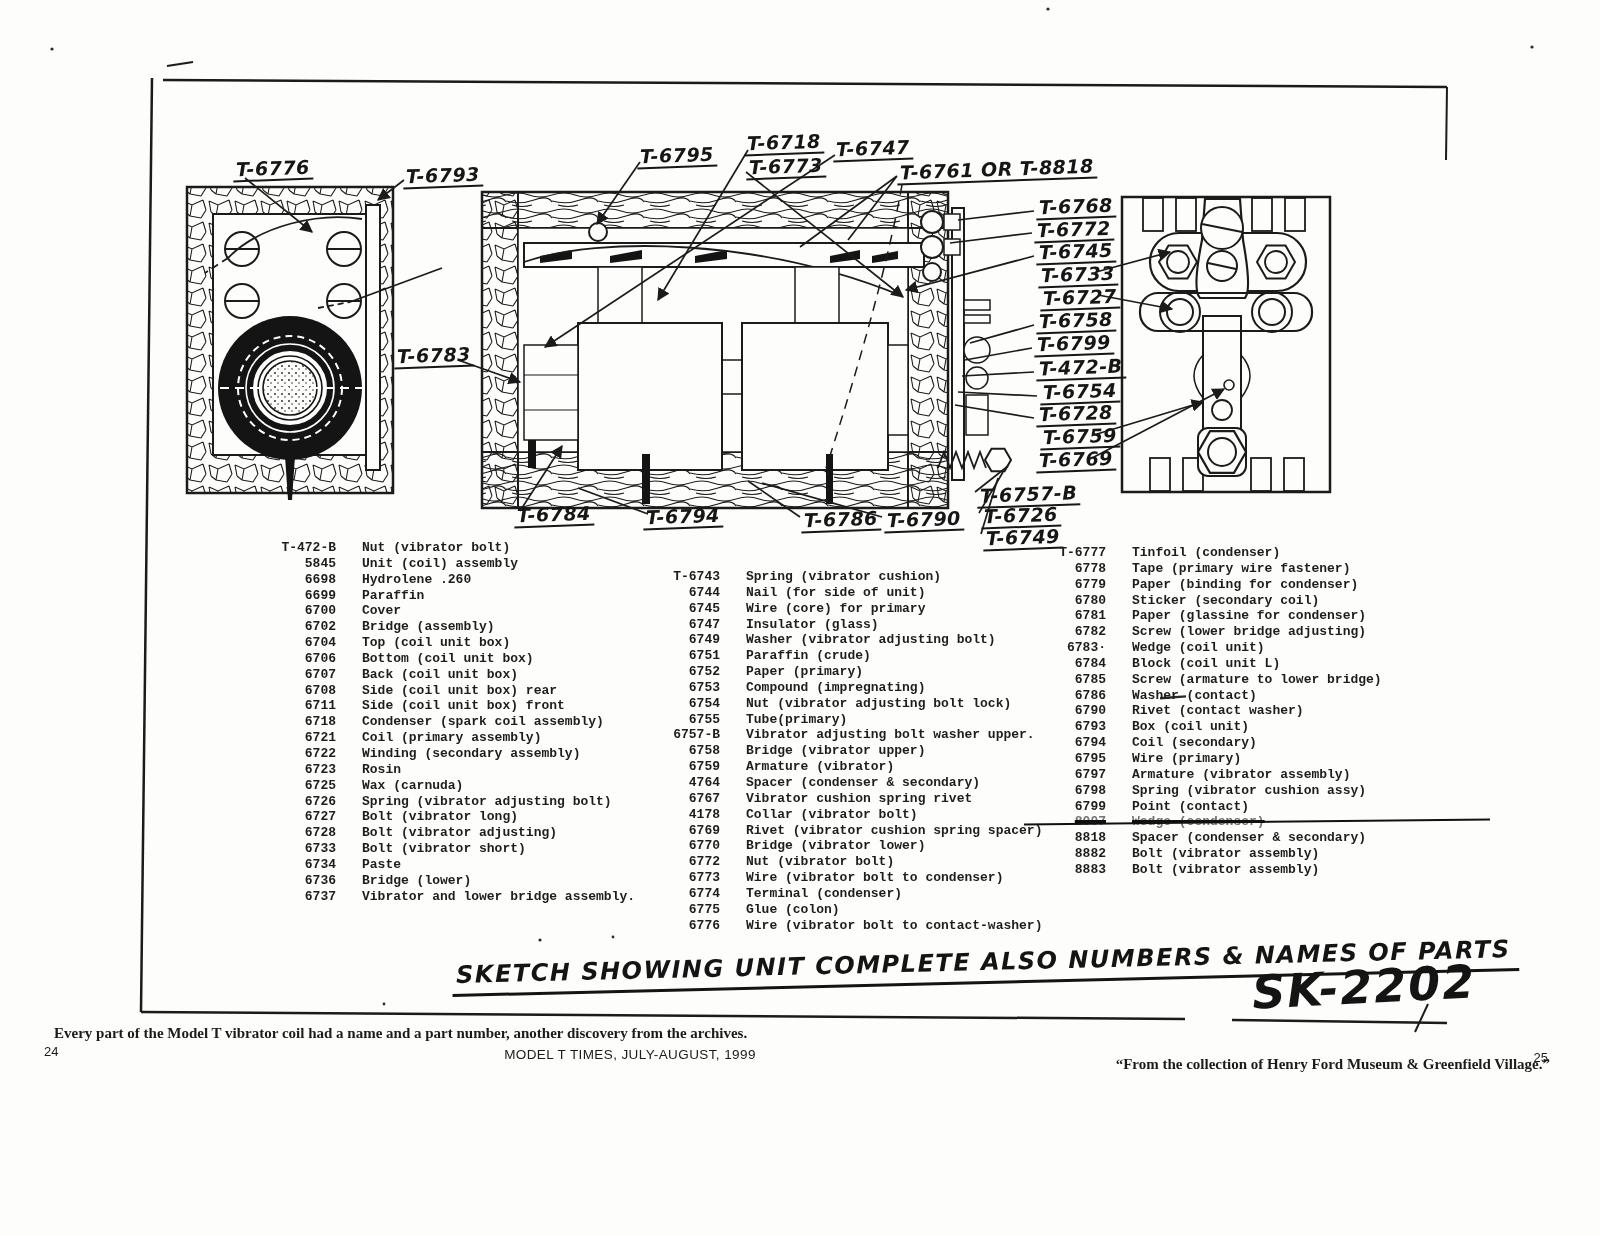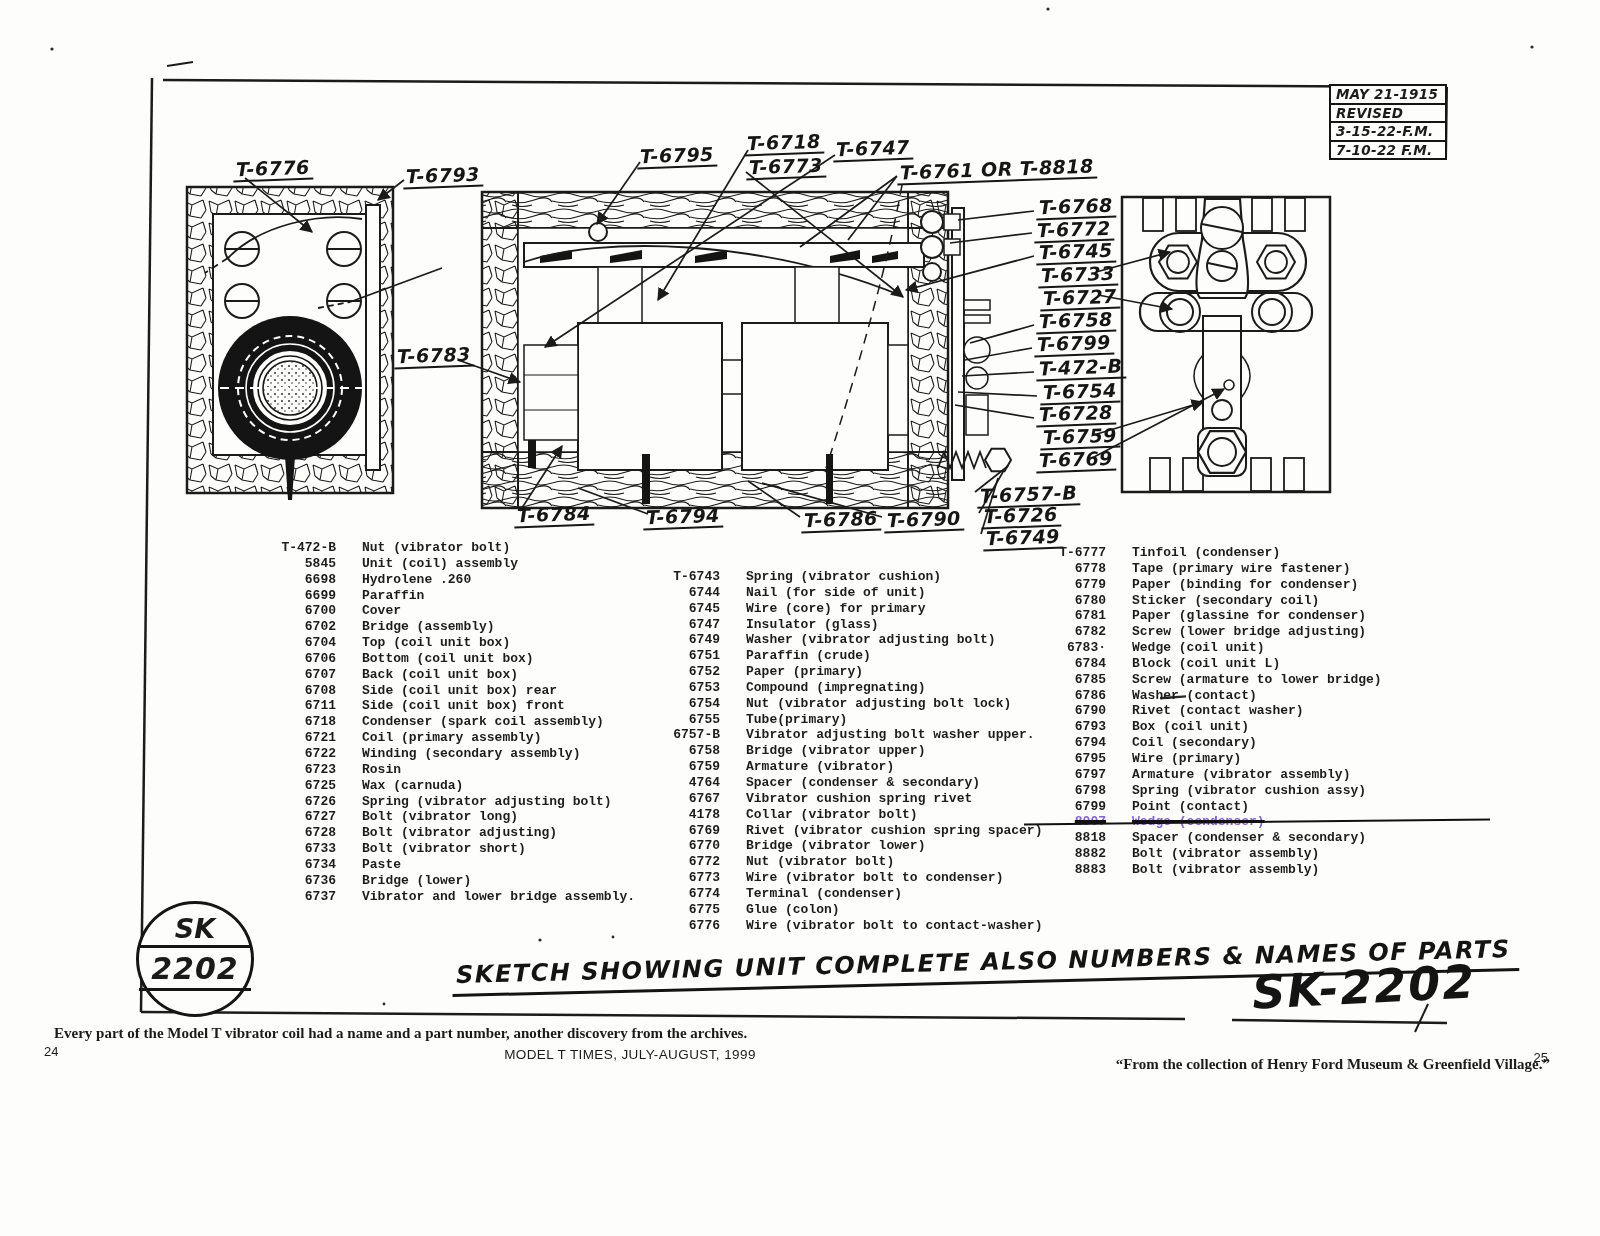--- a/index.html
+++ b/index.html
@@ -10,21 +10,21 @@
   
   .callout{position:absolute;font:italic 700 19px "DejaVu Sans",sans-serif;letter-spacing:.5px;
            color:#161616;border-bottom:2.4px solid #161616;padding:0 3px 1px 3px;
            transform:rotate(-2deg);white-space:nowrap;line-height:1;}
 
   
   .parts{position:absolute;font:700 13px/15.85px "Liberation Mono","DejaVu Sans Mono",monospace;color:#1d1d1d;}
   .parts .row{display:flex;height:15.85px;white-space:nowrap;}
   .parts .num{width:68px;flex:none;text-align:right;}
   .parts .name{margin-left:26px;}
-  .parts .row.struck{position:relative;color:#8b5cf6;}
+  .parts .row.struck{position:relative;color:#737373;}
   .parts .row.struck .num,.parts .row.struck .name{text-decoration:line-through 2.5px #111;}
   .parts .row.struck:after{content:"";position:absolute;left:-14px;right:-8px;top:7px;
            border-top:2.5px solid #111;transform:rotate(-.6deg);}
 
   
   .datebox{position:absolute;left:1329px;top:84px;width:114px;border:2px solid #141414;
            font:italic 700 13.5px "DejaVu Sans",sans-serif;background:#fdfdfc;}
   .datebox .drow{height:16.5px;line-height:16.5px;padding-left:5px;border-bottom:2px solid #141414;
            white-space:nowrap;letter-spacing:.3px;}
   .datebox .drow:last-child{border-bottom:none;}
@@ -237,26 +237,20 @@
       <path d="M520,511 L562,446" marker-end="url(#arr)"></path>
       <path d="M648,514 L578,488"></path>
       <path d="M800,517 L748,481"></path>
       <path d="M882,517 L762,483"></path>
       <path d="M975,492 L1008,466"></path>
       <path d="M979,513 L1003,472"></path>
       <path d="M981,534 L998,478"></path>
     </g>
   </svg>
 
-  <div class="datebox">
-    <div class="drow">MAY 21-1915</div>
-    <div class="drow">REVISED</div>
-    <div class="drow">3-15-22-F.M.</div>
-    <div class="drow">7-10-22 F.M.</div>
-  </div>
 
   <div id="callout-layer">
       <div class="callout" style="left: 233px; top: 159px;">T-6776</div>
       <div class="callout" style="left: 403px; top: 166px;">T-6793</div>
       <div class="callout" style="left: 637px; top: 146px;">T-6795</div>
       <div class="callout" style="left: 744px; top: 133px;">T-6718</div>
       <div class="callout" style="left: 746px; top: 157px;">T-6773</div>
       <div class="callout" style="left: 833px; top: 139px;">T-6747</div>
       <div class="callout" style="left: 897px; top: 160px;">T-6761 OR T-8818</div>
       <div class="callout" style="left: 1036px; top: 197px;">T-6768</div>
@@ -549,24 +543,20 @@
       <div class="row">
         <span class="num">8882</span>
         <span class="name">Bolt (vibrator assembly)</span>
       </div>
       <div class="row">
         <span class="num">8883</span>
         <span class="name">Bolt (vibrator assembly)</span>
       </div>
     </div>
 
-  <div class="stamp">
-    <div class="s1">SK</div>
-    <div class="s2">2202</div>
-  </div>
 
   <div class="sheet-title">SKETCH SHOWING UNIT COMPLETE ALSO NUMBERS &amp; NAMES OF PARTS</div>
   <div class="sknum">SK-2202</div>
 
   <div class="caption">Every part of the Model T vibrator coil had a name and a part number, another discovery from the archives.</div>
   <div class="credit">“From the collection of Henry Ford Museum &amp; Greenfield Village.”</div>
   <div class="masthead">MODEL T TIMES, JULY-AUGUST, 1999</div>
   <div class="pgnum pg-l">24</div>
   <div class="pgnum pg-r">25</div>
 </div>

